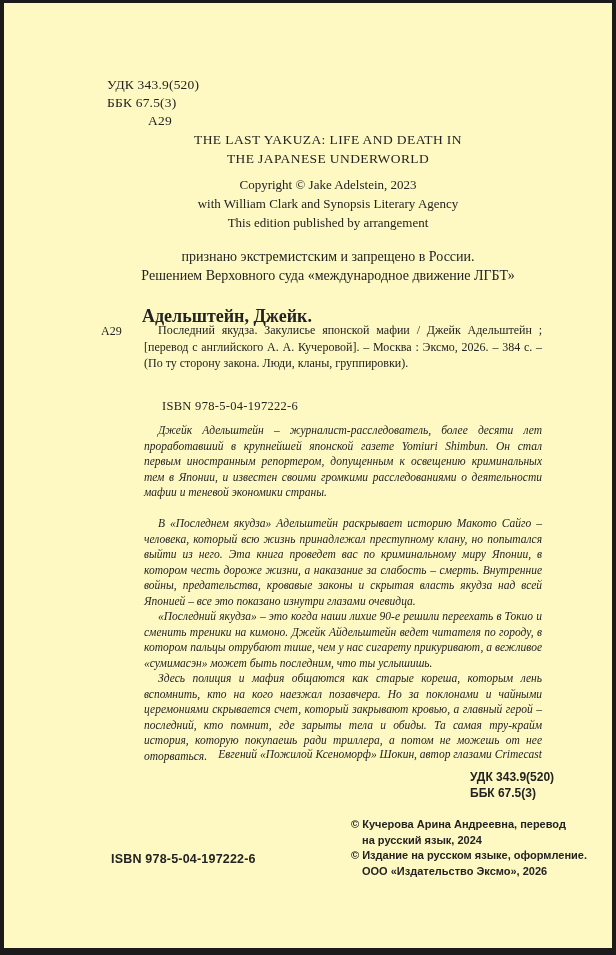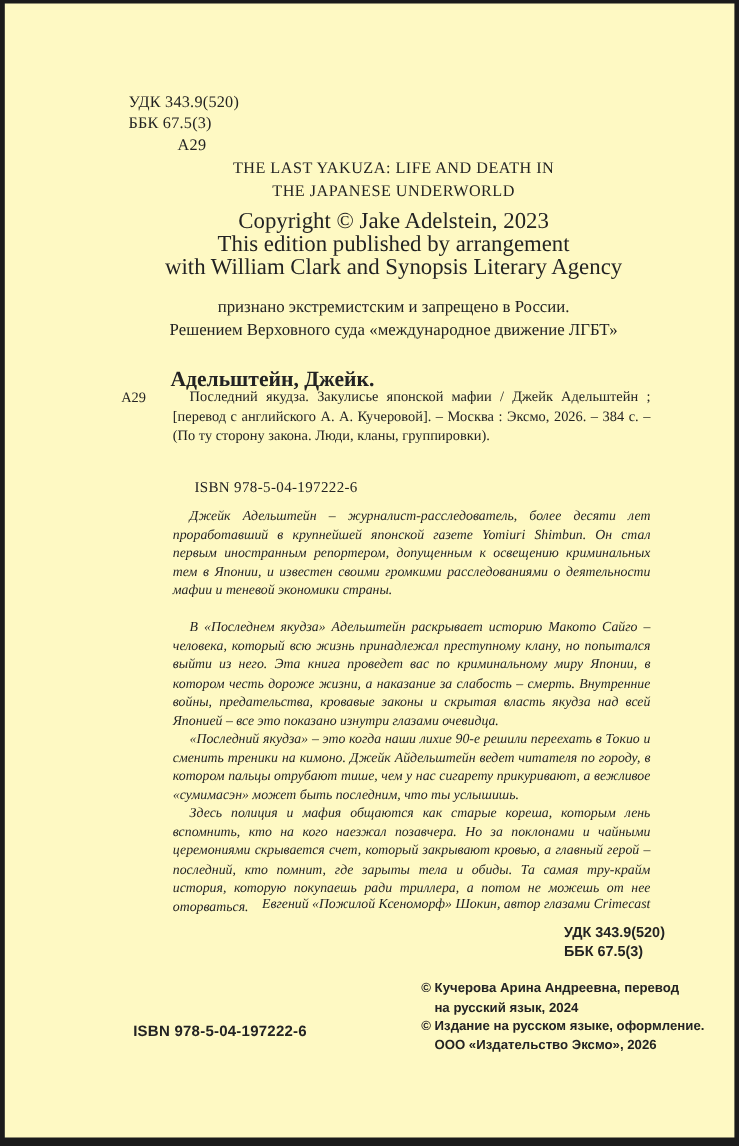--- a/index.html
+++ b/index.html
@@ -14,21 +14,21 @@
     color:#232323;
     overflow:hidden;
   }
   
   .top-ids{position:absolute;top:73px;left:103px;font-size:13.5px;line-height:18px;letter-spacing:.2px;}
   .top-ids .sign{padding-left:41px;}
 
   
   .centered{position:absolute;left:100px;right:60px;text-align:center;}
   .eng-title{top:128px;font-size:13.5px;line-height:18.5px;letter-spacing:.4px;}
-  .edition{top:172px;font-size:19px;line-height:19px;}
+  .edition{top:172px;font-size:13px;line-height:19px;}
   .notice{top:245px;font-size:14px;line-height:18.5px;}
 
   
   .bib-heading{position:absolute;top:303px;left:138px;font-size:18px;font-weight:bold;}
   .bib-para{position:absolute;top:319px;left:140px;right:70px;margin:0;
     font-size:12px;line-height:16.5px;text-align:justify;text-indent:14px;}
   .bib-sign{position:absolute;left:-43px;top:1px;text-indent:0;}
   .bib-isbn{position:absolute;top:396px;left:158px;font-size:12.5px;letter-spacing:.3px;}
 
   
@@ -57,22 +57,22 @@
     <div class="sign">А29</div>
   </div>
 
   <div class="centered eng-title">
     <div>THE LAST YAKUZA: LIFE AND DEATH IN</div>
     <div>THE JAPANESE UNDERWORLD</div>
   </div>
 
   <div class="centered edition">
     <div>Copyright © Jake Adelstein, 2023</div>
+    <div>with William Clark and Synopsis Literary Agency</div>
     <div>This edition published by arrangement</div>
-    <div>with William Clark and Synopsis Literary Agency</div>
   </div>
 
   <div class="centered notice">
     <div>признано экстремистским и запрещено в России.</div>
     <div>Решением Верховного суда «международное движение ЛГБТ»</div>
   </div>
 
   <div class="bib-heading">Адельштейн, Джейк.</div>
 
   <p class="bib-para"><span class="bib-sign">А29</span><span>Последний якудза. Закулисье японской мафии / Джейк Адельштейн ; [перевод с английского А. А. Кучеровой]. – Москва : Эксмо, 2026. – 384 с. – (По ту сторону закона. Люди, кланы, группировки).</span></p>

